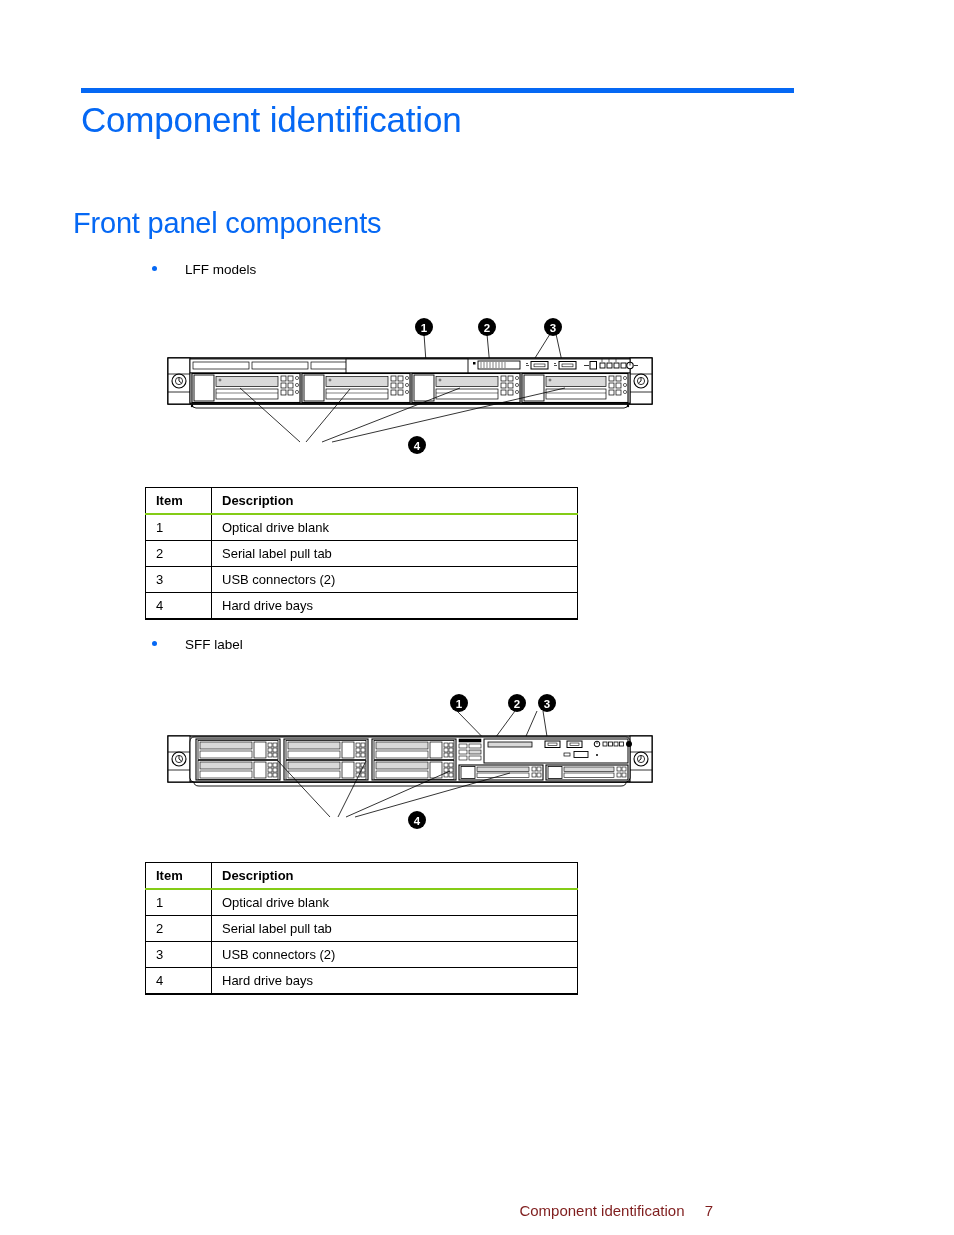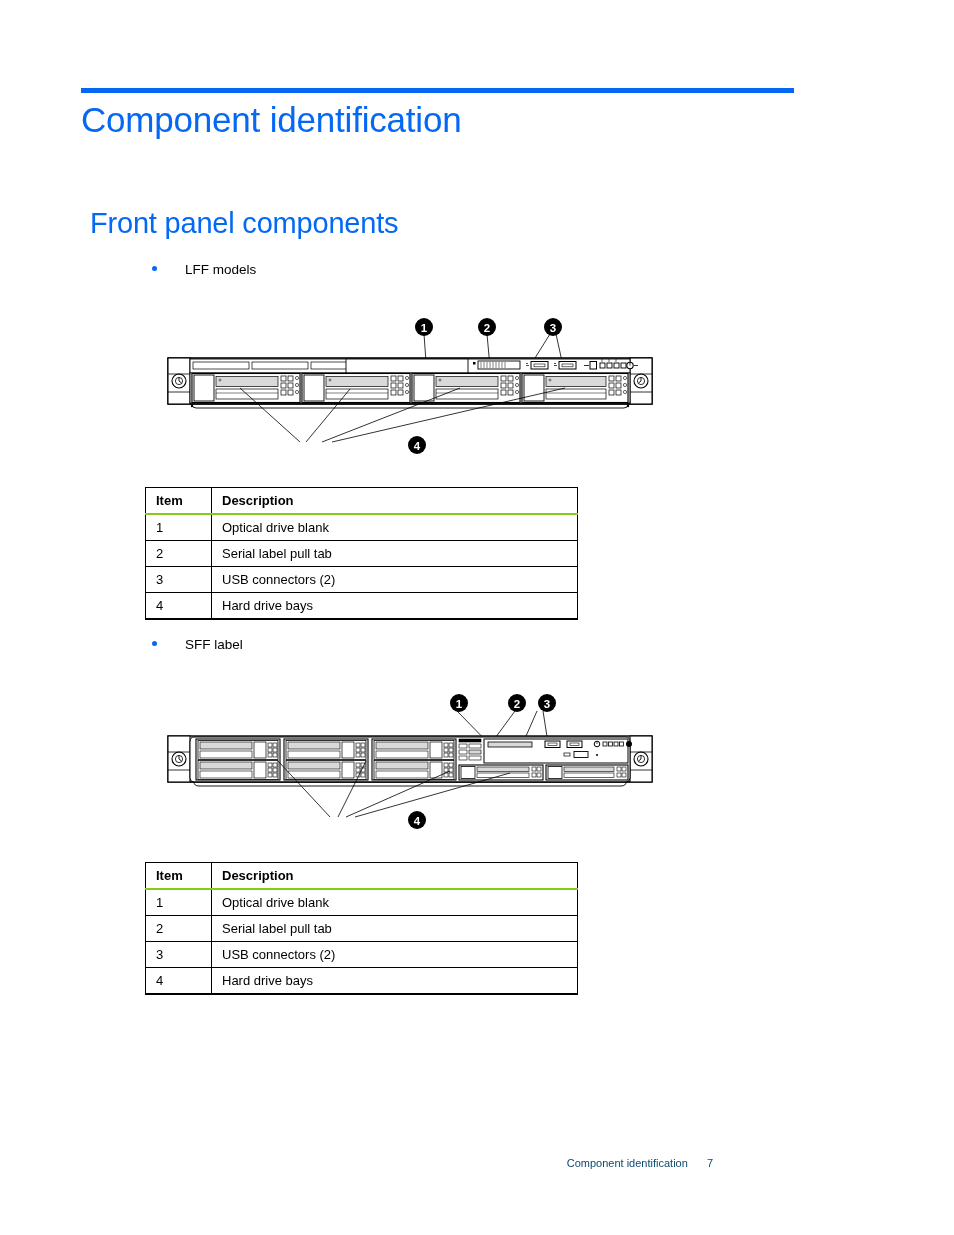--- a/index.html
+++ b/index.html
@@ -36,21 +36,21 @@
     left: 81px;
     top: 100px;
     font-size: 35px;
     font-weight: 400;
     letter-spacing: -0.2px;
     color: #0568f4;
     white-space: nowrap;
   }
   .h2 {
     position: absolute;
-    left: 90px;
+    left: 73px;
     top: 207px;
     font-size: 29px;
     font-weight: 400;
     letter-spacing: -0.2px;
     color: #0568f4;
     white-space: nowrap;
   }
 
   
   .bullet-row {
@@ -110,23 +110,23 @@
   }
   .col-item { width: 55px; padding: 5px 0 5px 10px; }
   .col-desc { width: 355px; padding: 5px 0 5px 10px; }
   .table-lff { left: 145px; top: 487px; }
   .table-sff { left: 145px; top: 862px; }
 
   
   .footer {
     position: absolute;
     right: 81px;
-    top: 1157px;
-    font-size: 11px;
-    color: #0c4a6e;
+    top: 1202px;
+    font-size: 15px;
+    color: #7f1d1d;
     white-space: nowrap;
   }
   .footer .pgnum { margin-left: 16px; }
 </style>
 </head>
 <body>
 
 <div class="page">
 
   <div class="top-rule"></div>

